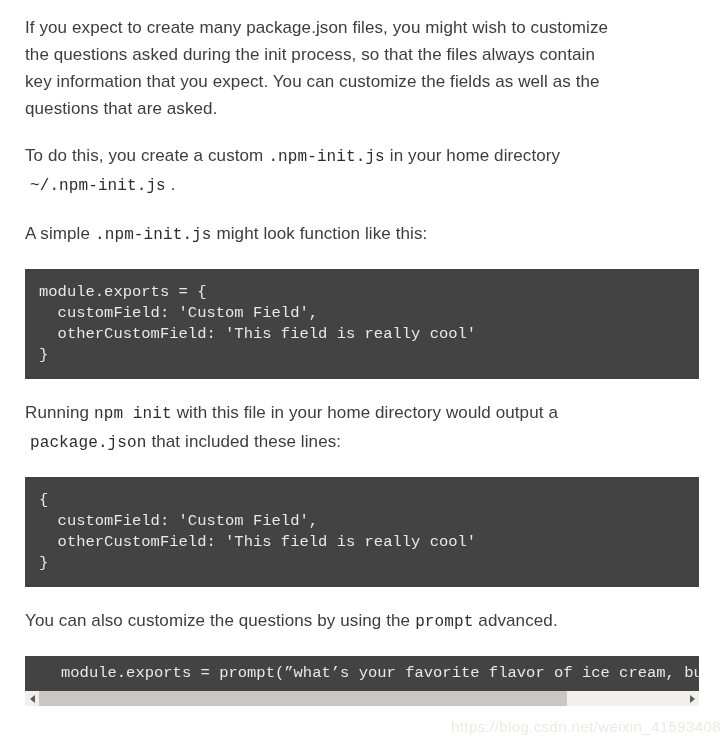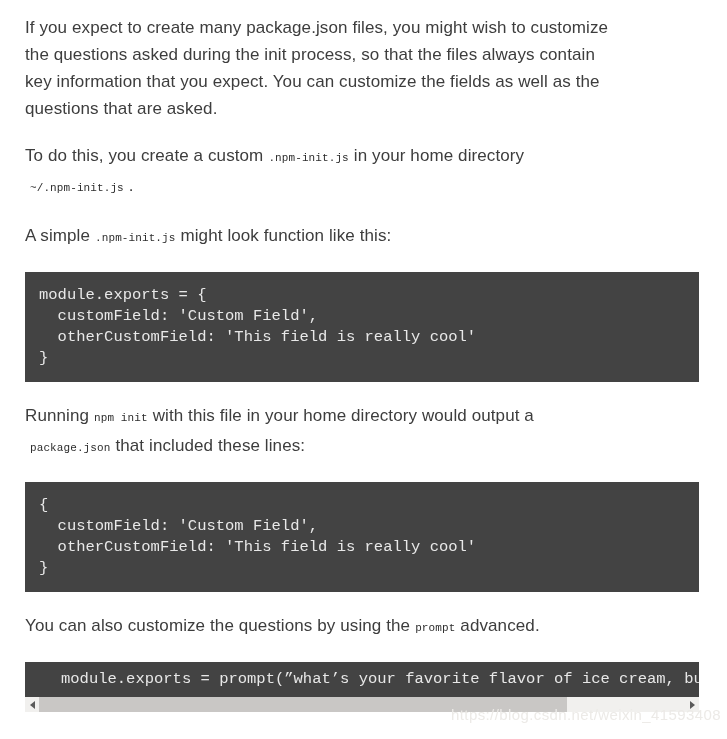--- a/index.html
+++ b/index.html
@@ -19,21 +19,21 @@
   }
   p.para {
     margin: 0 0 20px 0;
     font-size: 17px;
     line-height: 27px;
     letter-spacing: 0.1px;
     width: 695px;
   }
   code.inline-code {
     font-family: "Liberation Mono", "DejaVu Sans Mono", monospace;
-    font-size: 11px;
+    font-size: 16px;
     color: var(--inline-code, #2d2d2d);
     margin: 0 5px;
     white-space: nowrap;
   }
   pre.code-block {
     box-sizing: border-box;
     width: 674px;
     margin: 0 0 20px 0;
     padding: 13px 14px;
     background: var(--code-bg, #434343);
@@ -86,21 +86,21 @@
   }
   .track-rest { flex: 1 1 auto; }
   a.doc-link {
     color: var(--link, #cb3837);
     text-decoration: underline;
     cursor: pointer;
   }
   .watermark {
     position: absolute;
     right: 6px;
-    bottom: 16px;
+    bottom: 4px;
     font-size: 15px;
     letter-spacing: 0.4px;
     color: var(--watermark, #eceae7);
     pointer-events: none;
   }
 </style>
 </head>
 <body>
 
 <div class="article" id="article-root">

